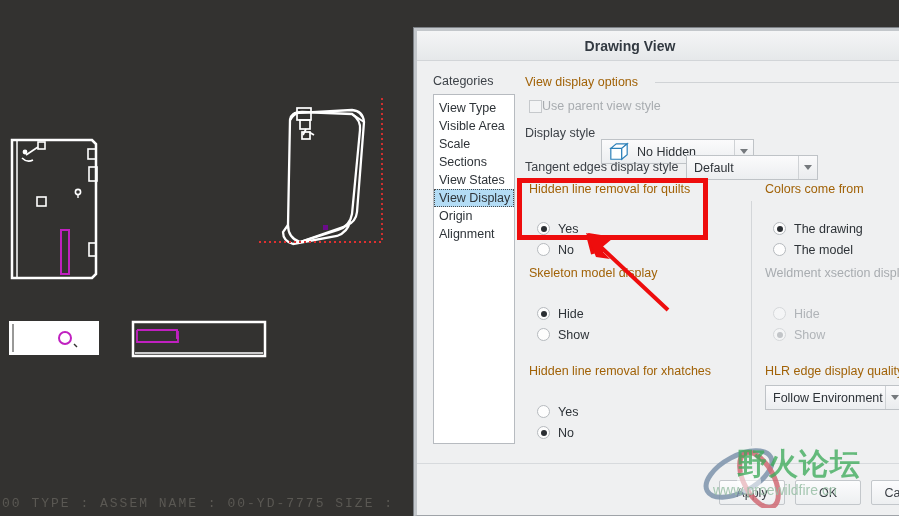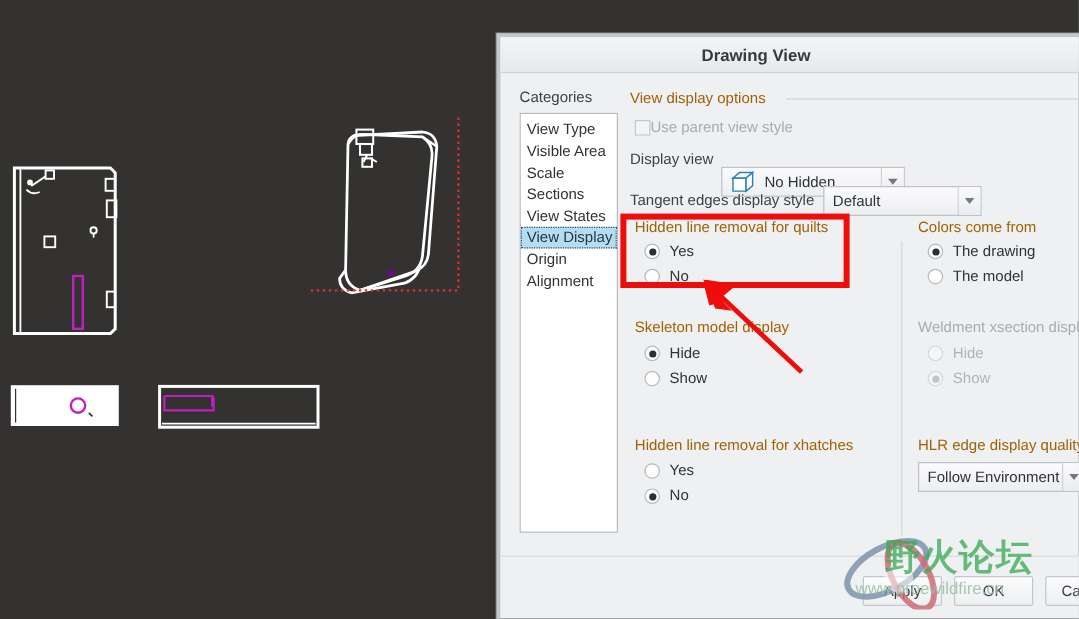--- a/index.html
+++ b/index.html
@@ -126,21 +126,21 @@
     background: linear-gradient(#fafafb, #eaecee);
   }
   .combo .combo-arrow::after {
     content: ""; width: 0; height: 0;
     border-left: 4px solid transparent;
     border-right: 4px solid transparent;
     border-top: 5px solid #75797d;
   }
   .cube-icon { width: 22px; height: 20px; margin-left: 6px; flex: 0 0 auto; }
 
-  .radio-row { position: absolute; display: flex; align-items: flex-end; gap: 8px; }
+  .radio-row { position: absolute; display: flex; align-items: flex-start; gap: 8px; margin-top: 20px; }
   .radio {
     width: 13px; height: 13px; border-radius: 50%;
     border: 1px solid #b6babe; background: #fdfdfd;
     position: relative; flex: 0 0 auto;
   }
   .radio.on::after {
     content: ""; position: absolute;
     left: 50%; top: 50%; transform: translate(-50%,-50%);
     width: 6px; height: 6px; border-radius: 50%;
     background: #2b2f33;
@@ -259,20 +259,23 @@
 
       <g>
         <rect x="133" y="322" width="132" height="34" fill="none" stroke="#ffffff" stroke-width="2.5"></rect>
         <line x1="135" y1="353" x2="263" y2="353" stroke="#ffffff" stroke-width="1.6"></line>
         <path d="M137,330 L177,330 L177,339 L177,337 L178,337 L178,331 L178,339" fill="none" stroke="#c020c0" stroke-width="1.8"></path>
         <path d="M137,330 L137,342 L178,342 L178,337 L177,337 L177,330" fill="none" stroke="#c020c0" stroke-width="1.8"></path>
       </g>
     </svg>
   </div>
 
+  <div id="status-bar">
+    <span>00   TYPE : ASSEM  NAME : 00-YD-7775  SIZE : </span>
+  </div>
 
   <div id="dialog">
 
     <div class="dlg-titlebar">
       <div class="dlg-title">Drawing View</div>
     </div>
 
     <div class="dlg-body">
 
       <div class="cat-label">Categories</div>
@@ -290,21 +293,21 @@
       <div class="pane">
 
         <div class="group-title" style="left:0; top:14px;">View display options</div>
         <div class="group-rule" style="left:130px; top:21px; right:8px;"></div>
 
         <div class="chk-row" style="left:4px; top:38px;">
           <div class="chkbox"></div>
           <div class="chk-label">Use parent view style</div>
         </div>
 
-        <div class="field-label" style="left:0; top:65px;">Display view</div>
+        <div class="field-label" style="left:0; top:65px;">Display style</div>
         <div class="combo" style="left:76px; top:58px; width:153px;margin-top:20px;">
           <svg class="cube-icon" viewBox="0 0 24 22">
             <path d="M3,7 L3,19 L15,19 L15,7 Z" fill="#ffffff" stroke="#2a7fb8" stroke-width="1.3"></path>
             <path d="M3,7 L9,2 L21,2 L15,7 Z" fill="#ffffff" stroke="#2a7fb8" stroke-width="1.3"></path>
             <path d="M15,7 L21,2 L21,14 L15,19 Z" fill="#ffffff" stroke="#2a7fb8" stroke-width="1.3"></path>
           </svg>
           <div class="combo-text">No Hidden</div>
           <div class="combo-arrow"></div>
         </div>
 

